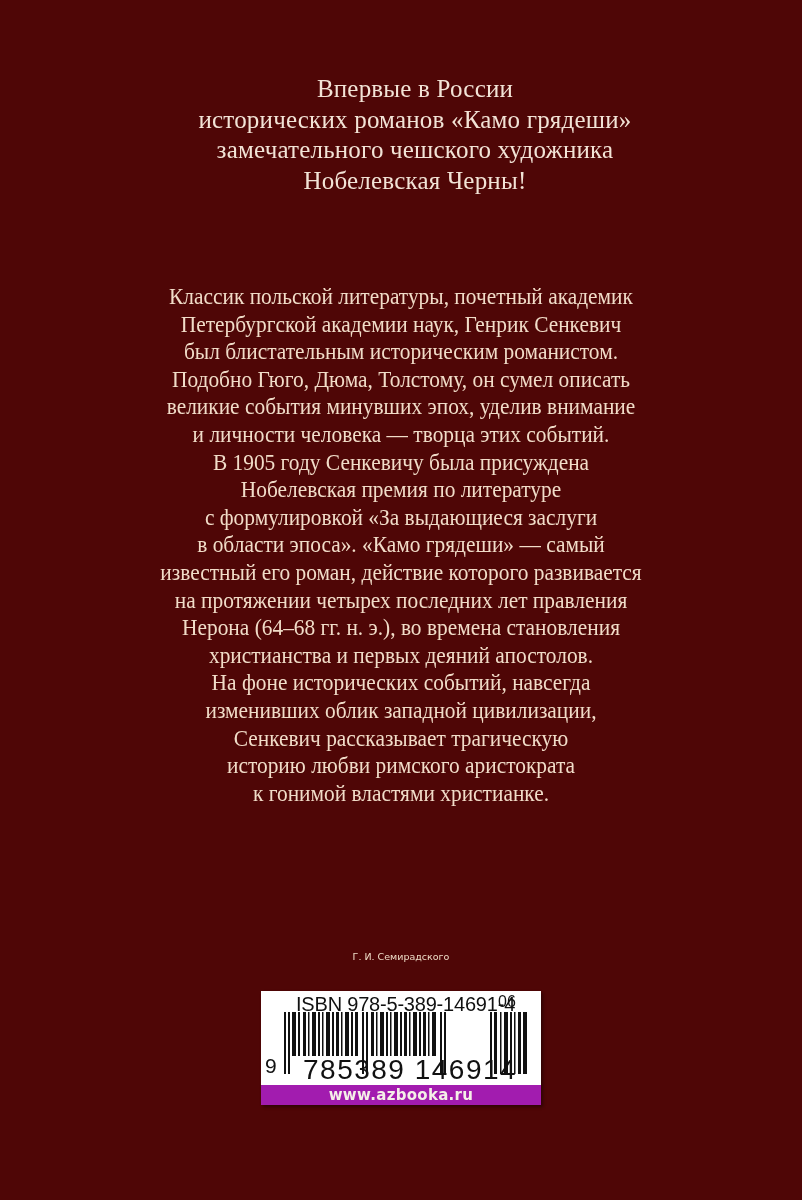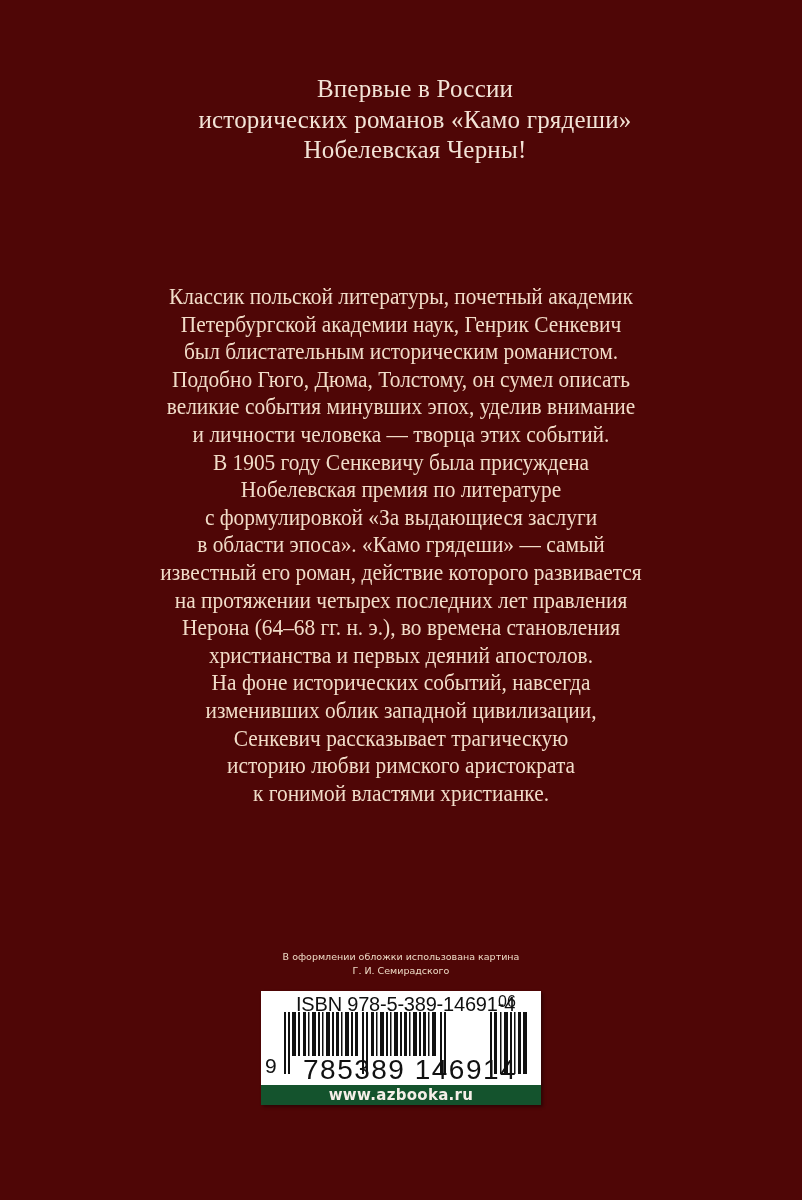--- a/index.html
+++ b/index.html
@@ -66,35 +66,36 @@
   }
   .digits-main {
     position: absolute; left: 42px; top: 63px;
     font-family: "Liberation Sans", sans-serif;
     font-size: 28px; color: #111; letter-spacing: 1.5px;
     white-space: nowrap;
   }
   .url-strip {
     position: absolute; left: 0; right: 0; bottom: 0;
     height: 20px;
-    background: #14532d;
+    background: #a21caf;
     text-align: center;
     font-family: "DejaVu Sans", sans-serif;
     font-weight: bold;
     font-size: 15px; line-height: 20px;
     color: #f5efe8;
     letter-spacing: 0.3px;
   }
 </style>
 </head>
 <body>
 
 <div class="intro">
   <div>Впервые в России</div>
   <div>исторических романов «Камо грядеши»</div>
+  <div>замечательного чешского художника</div>
   <div>Нобелевская Черны!</div>
 </div>
 
 <div class="body-text">
   <div>Классик польской литературы, почетный академик</div>
   <div>Петербургской академии наук, Генрик Сенкевич</div>
   <div>был блистательным историческим романистом.</div>
   <div>Подобно Гюго, Дюма, Толстому, он сумел описать</div>
   <div>великие события минувших эпох, уделив внимание</div>
   <div>и личности человека — творца этих событий.</div>
@@ -107,21 +108,20 @@
   <div>Нерона (64–68 гг. н. э.), во времена становления</div>
   <div>христианства и первых деяний апостолов.</div>
   <div>На фоне исторических событий, навсегда</div>
   <div>изменивших облик западной цивилизации,</div>
   <div>Сенкевич рассказывает трагическую</div>
   <div>историю любви римского аристократа</div>
   <div>к гонимой властями христианке.</div>
 </div>
 
 <div class="credit">
-  <div>В оформлении обложки использована картина</div>
   <div>Г. И. Семирадского</div>
 </div>
 
 <div class="barcode-box">
   <div class="isbn-label">ISBN 978-5-389-14691-4</div>
   <div class="addon-label">06</div>
 
   <svg class="bars" viewBox="0 0 164 62" preserveAspectRatio="none">
     <g fill="#111">
       <rect x="0" y="0" width="2" height="62"></rect>

